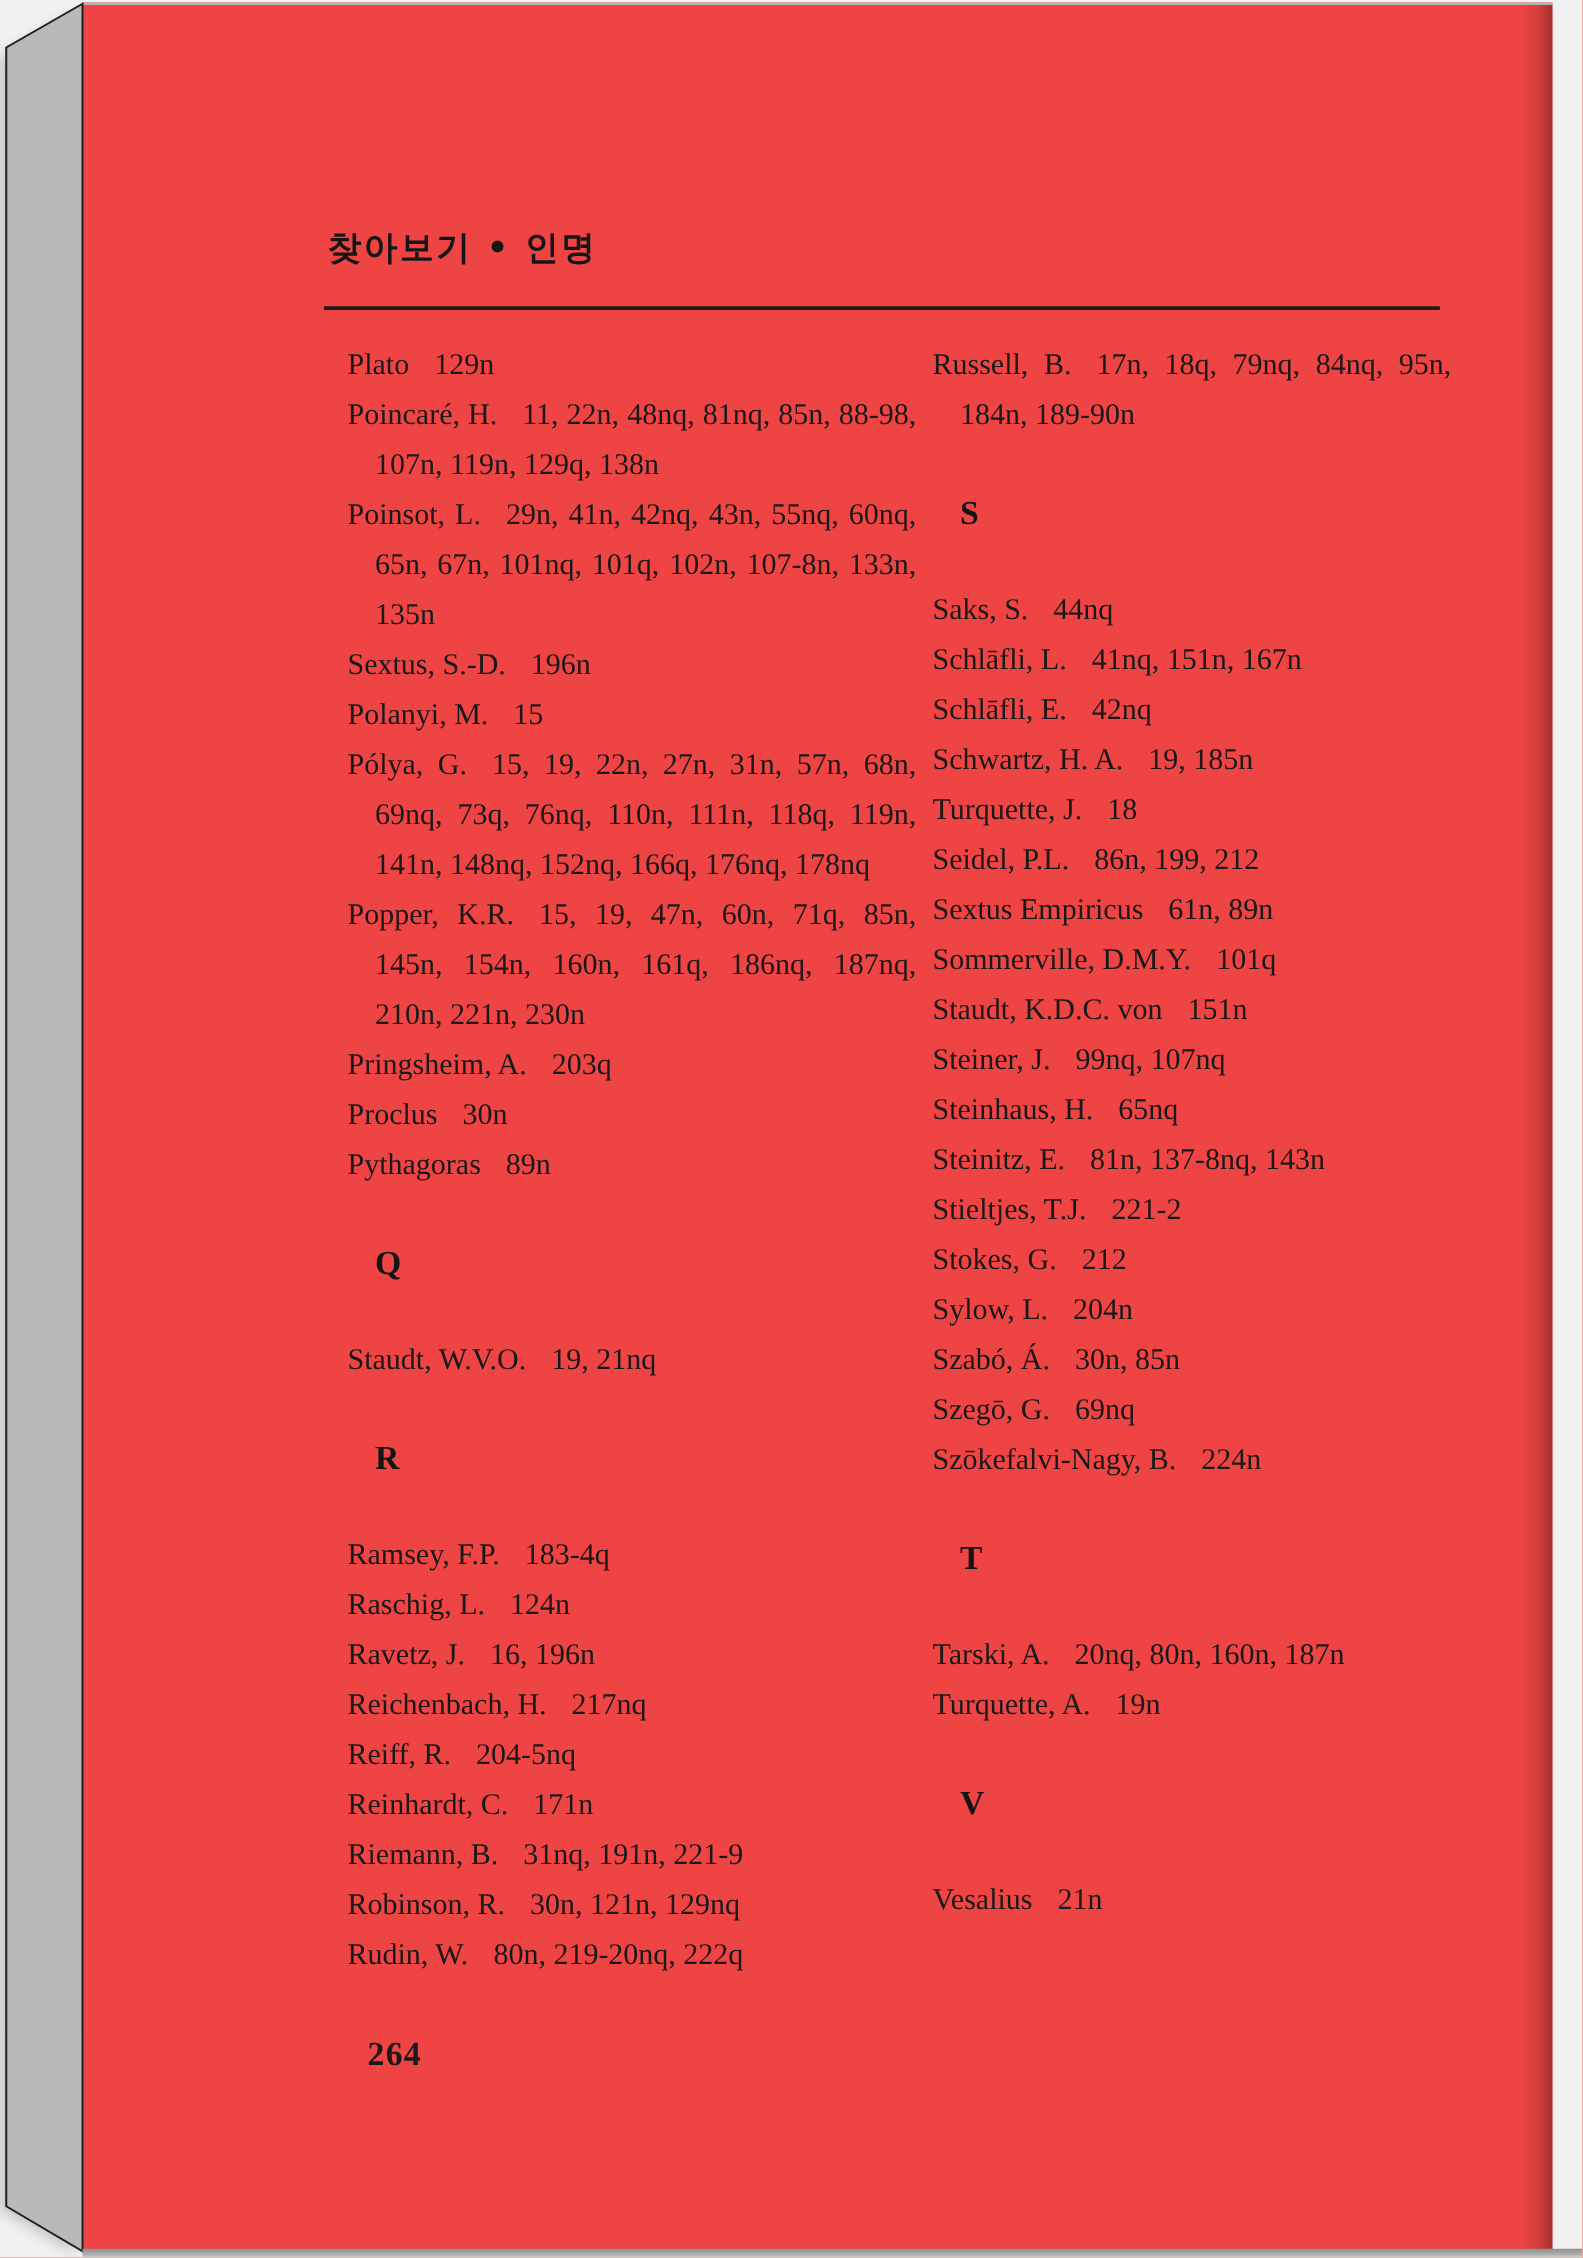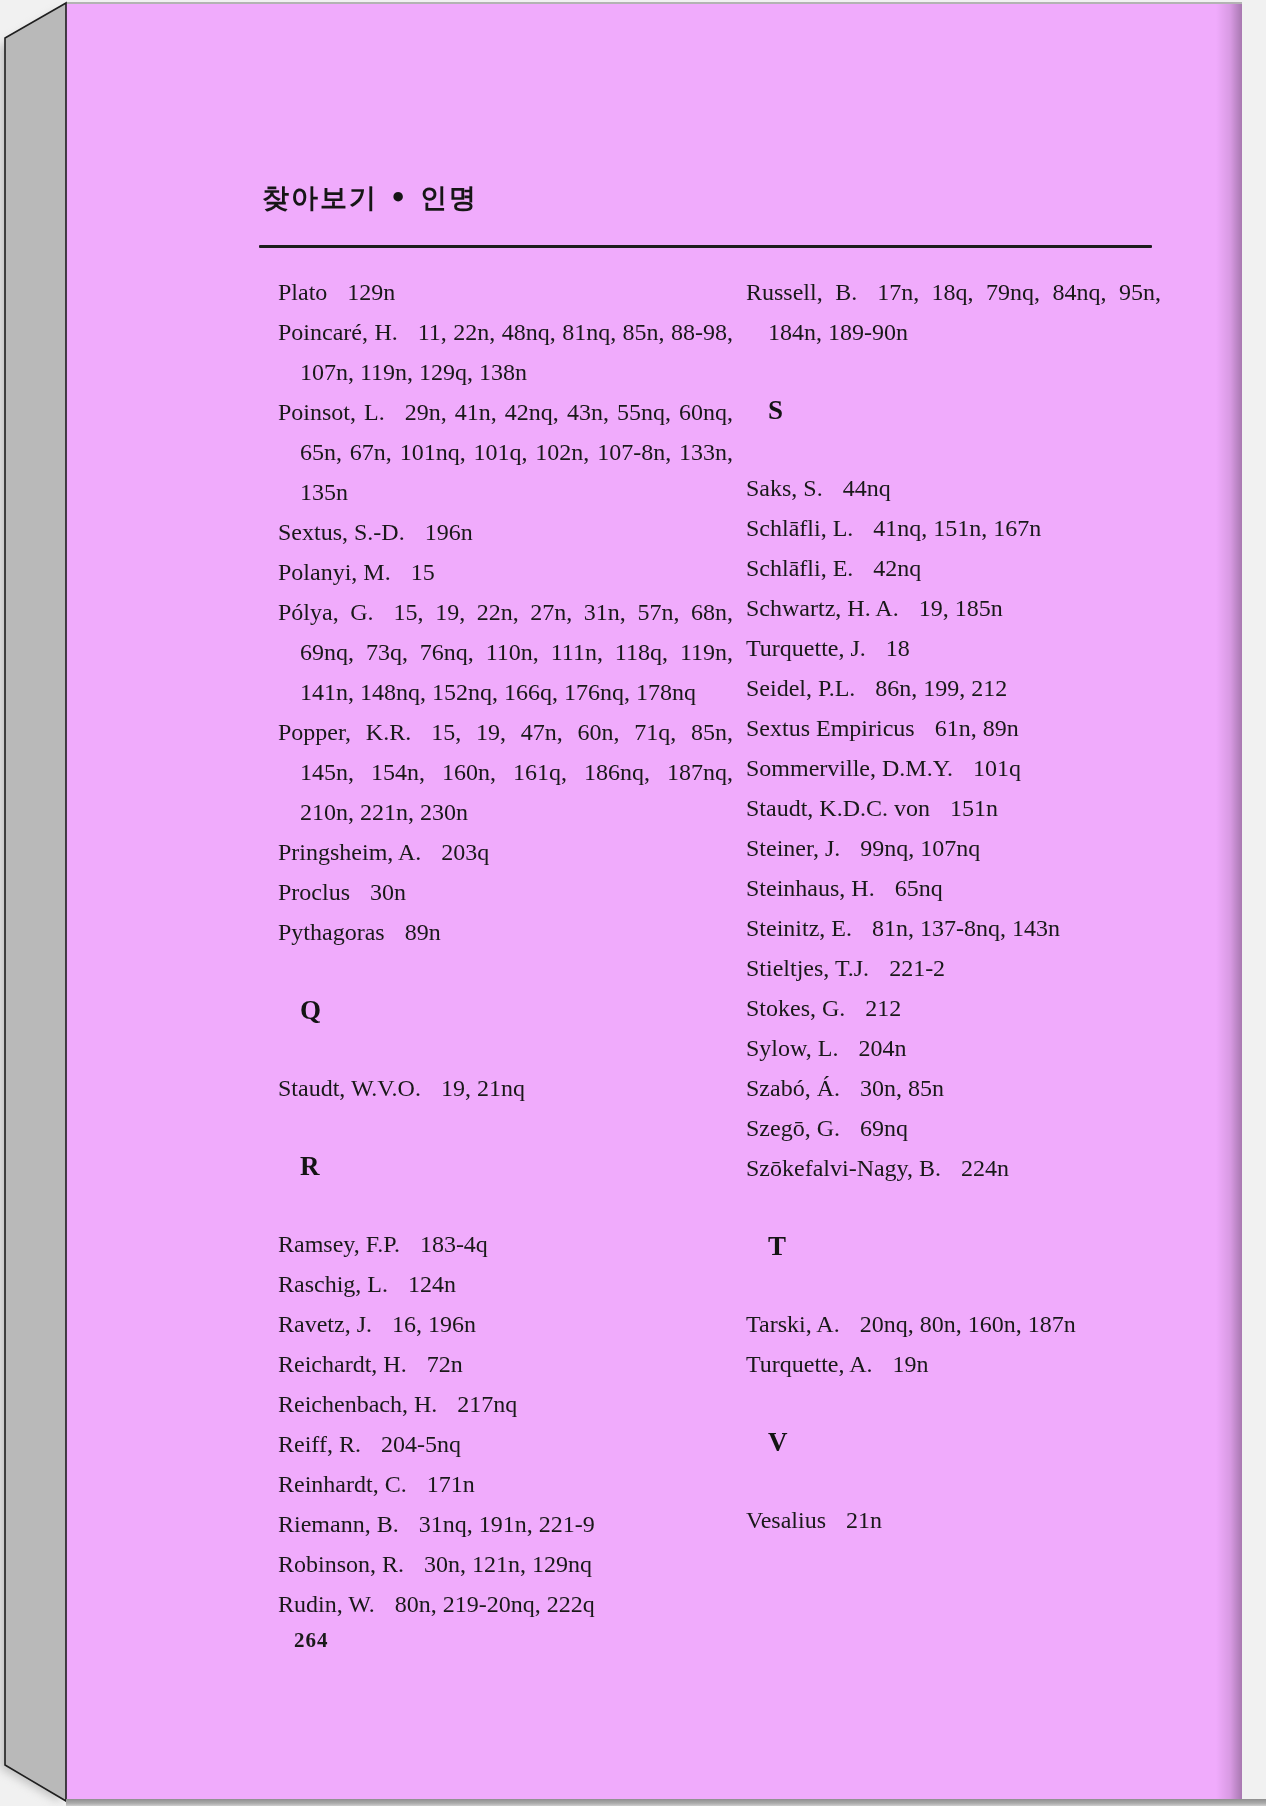--- a/index.html
+++ b/index.html
@@ -19,21 +19,21 @@
     height: 1806px;
     background: #f1f1f1;
   }
   
   .page {
     position: absolute;
     left: 66px;
     top: 2px;
     width: 1176px;
     height: 1798px;
-    background: #f0abfc;
+    background: #ef4444;
     border-top: 2px solid #b3b3b3;
     box-sizing: border-box;
   }
   .page::after { 
     content: "";
     position: absolute;
     right: 0;
     top: 0;
     width: 26px;
     height: 100%;
@@ -95,21 +95,21 @@
     font-weight: bold;
     font-size: 27px;
     margin: 38px 0 38px 22px;
     line-height: 40px;
     color: #141414;
   }
   .page-number {
     position: absolute;
     left: 228px;
     top: 1624px;
-    font-size: 21px;
+    font-size: 27px;
     font-weight: bold;
     letter-spacing: 1px;
     color: #1a1a1a;
   }
 </style>
 </head>
 <body>
 
 <div class="scene">
 
@@ -129,21 +129,20 @@
         <div class="entry"><span>Popper, K.R.</span><span class="gap"></span><span>15, 19, 47n, 60n, 71q, 85n, 145n, 154n, 160n, 161q, 186nq, 187nq, 210n, 221n, 230n</span></div>
         <div class="entry"><span>Pringsheim, A.</span><span class="gap"></span><span>203q</span></div>
         <div class="entry"><span>Proclus</span><span class="gap"></span><span>30n</span></div>
         <div class="entry"><span>Pythagoras</span><span class="gap"></span><span>89n</span></div>
         <div class="section-head">Q</div>
         <div class="entry"><span>Staudt, W.V.O.</span><span class="gap"></span><span>19, 21nq</span></div>
         <div class="section-head">R</div>
         <div class="entry"><span>Ramsey, F.P.</span><span class="gap"></span><span>183-4q</span></div>
         <div class="entry"><span>Raschig, L.</span><span class="gap"></span><span>124n</span></div>
         <div class="entry"><span>Ravetz, J.</span><span class="gap"></span><span>16, 196n</span></div>
-        <div class="entry"><span>Reichardt, H.</span><span class="gap"></span><span>72n</span></div>
         <div class="entry"><span>Reichenbach, H.</span><span class="gap"></span><span>217nq</span></div>
         <div class="entry"><span>Reiff, R.</span><span class="gap"></span><span>204-5nq</span></div>
         <div class="entry"><span>Reinhardt, C.</span><span class="gap"></span><span>171n</span></div>
         <div class="entry"><span>Riemann, B.</span><span class="gap"></span><span>31nq, 191n, 221-9</span></div>
         <div class="entry"><span>Robinson, R.</span><span class="gap"></span><span>30n, 121n, 129nq</span></div>
         <div class="entry"><span>Rudin, W.</span><span class="gap"></span><span>80n, 219-20nq, 222q</span></div>
       </div>
 
     <div class="col col-right">
         <div class="entry"><span>Russell, B.</span><span class="gap"></span><span>17n, 18q, 79nq, 84nq, 95n, 184n, 189-90n</span></div>

